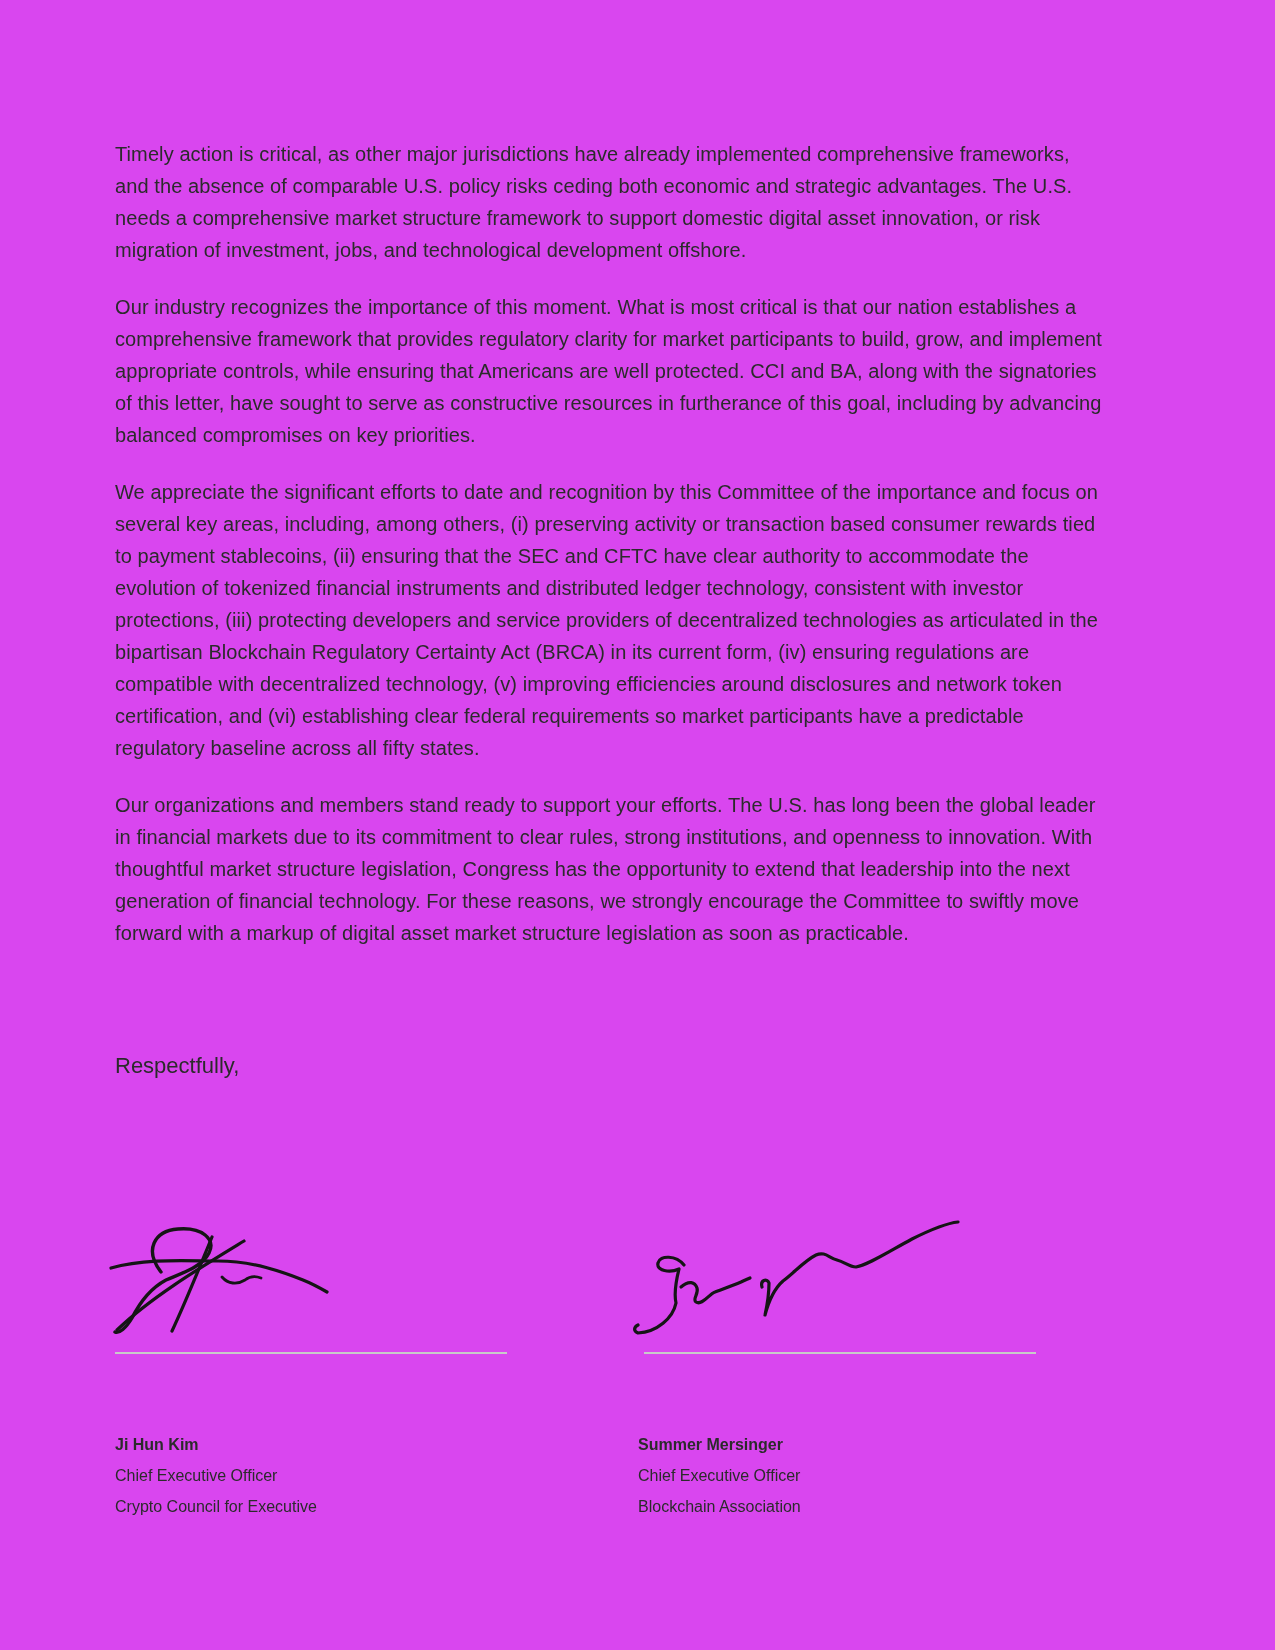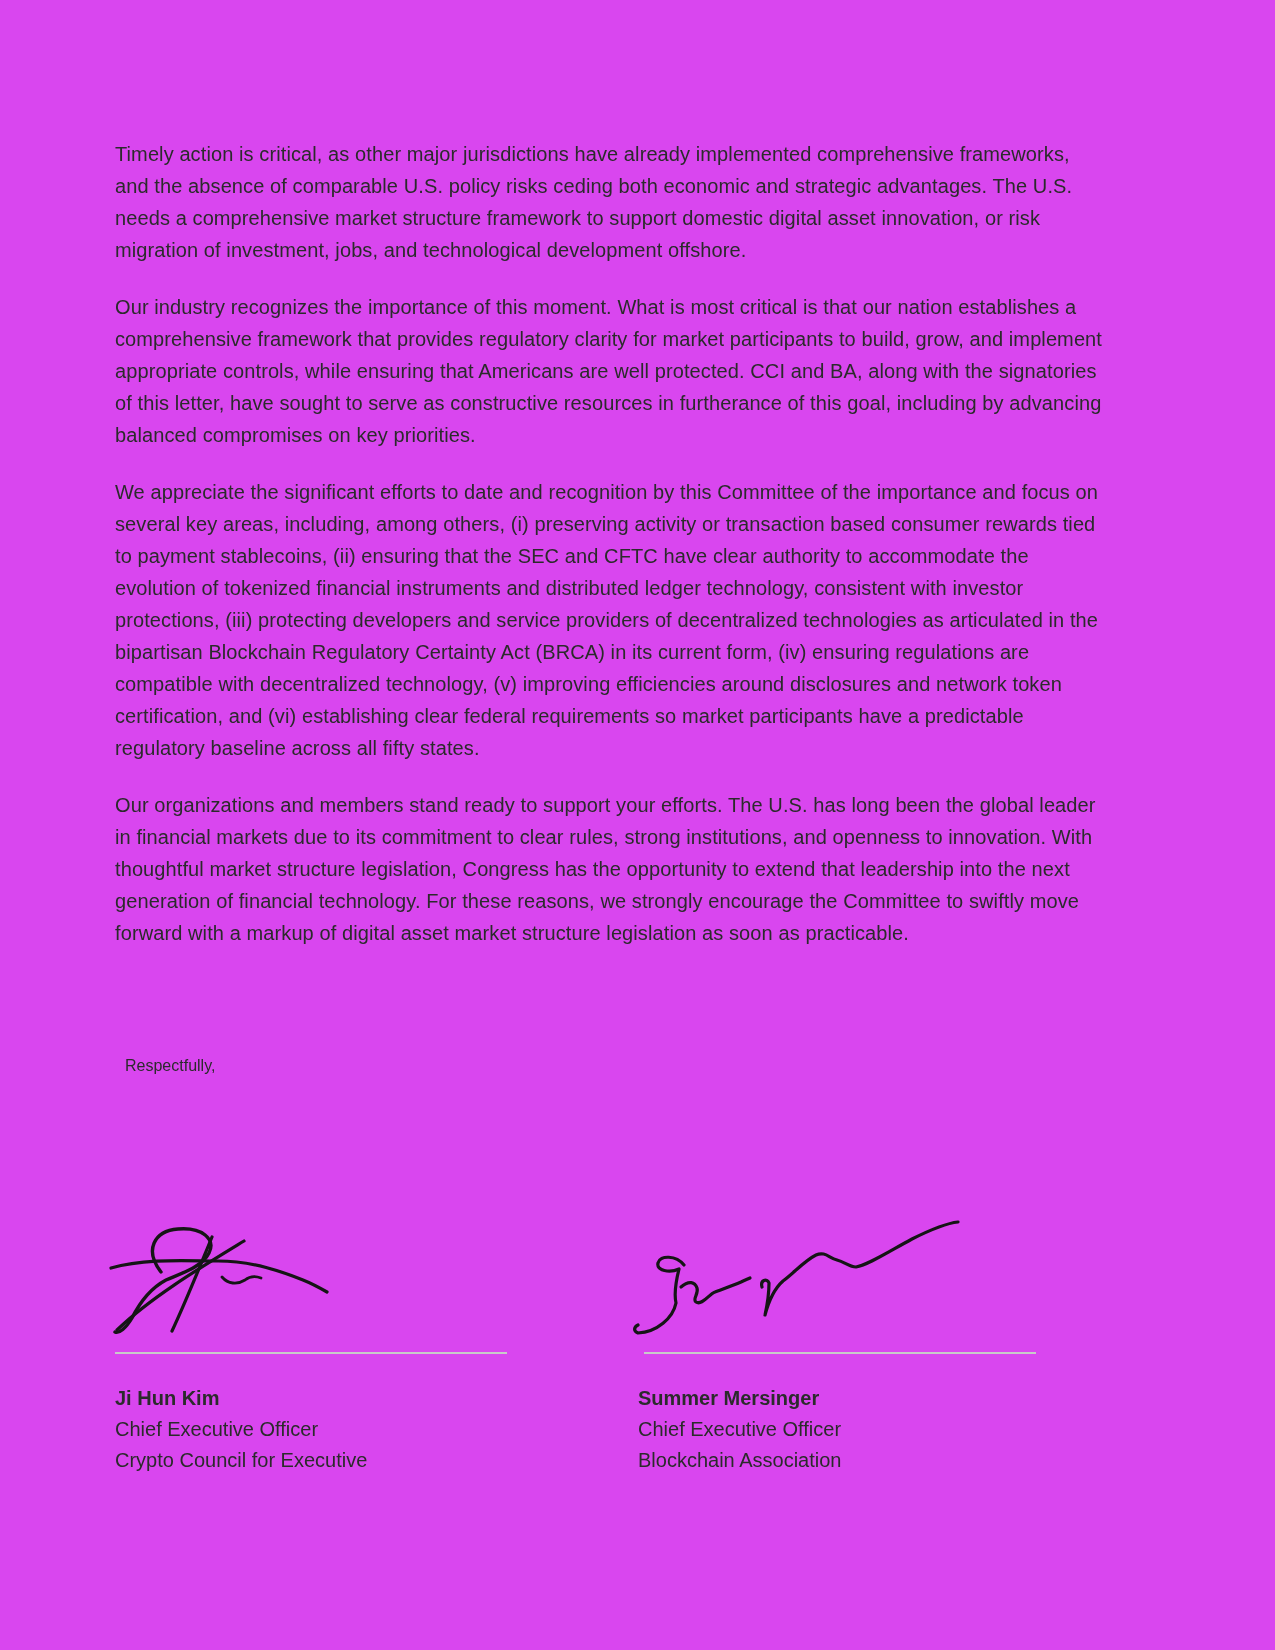--- a/index.html
+++ b/index.html
@@ -17,23 +17,23 @@
     left: 115px;
     top: 138px;
     width: 990px;
     font-size: 20px;
     line-height: 32px;
     letter-spacing: 0.1px;
   }
   .letter-body p { margin: 0 0 25px 0; }
   .signoff {
     position: absolute;
-    left: 125px;
+    left: 115px;
     top: 1050px;
-    font-size: 16px;
+    font-size: 22px;
     line-height: 32px;
   }
   .sig-image { position: absolute; }
   .sig-image.left  { left: 106px; top: 1220px; }
   .sig-image.right { left: 626px; top: 1182px; }
   .sig-image svg path {
     fill: none;
     stroke: #151515;
     stroke-linecap: round;
     stroke-linejoin: round;
@@ -42,23 +42,23 @@
     position: absolute;
     top: 1352px;
     width: 392px;
     height: 0;
     border-top: 2px solid #c9c9c9;
   }
   .sig-line.left  { left: 115px; }
   .sig-line.right { left: 644px; }
   .sig-block {
     position: absolute;
-    top: 1383px;
+    top: 1429px;
     width: 470px;
-    font-size: 20px;
+    font-size: 16px;
     line-height: 31px;
   }
   .sig-block.left  { left: 115px; }
   .sig-block.right { left: 638px; }
   .sig-name { font-weight: bold; }
 </style>
 </head>
 <body>
 
 <div class="page">

